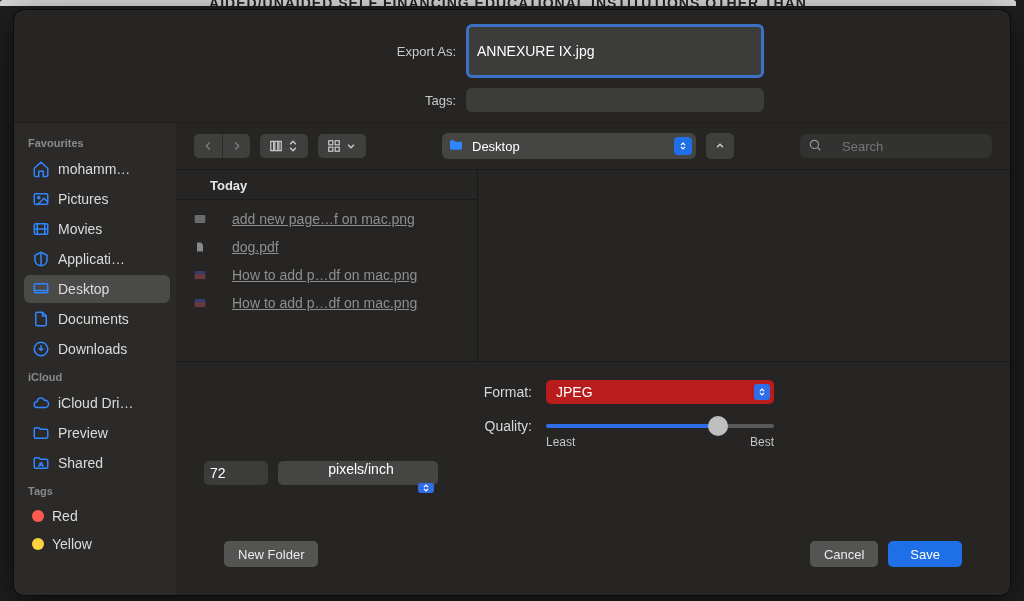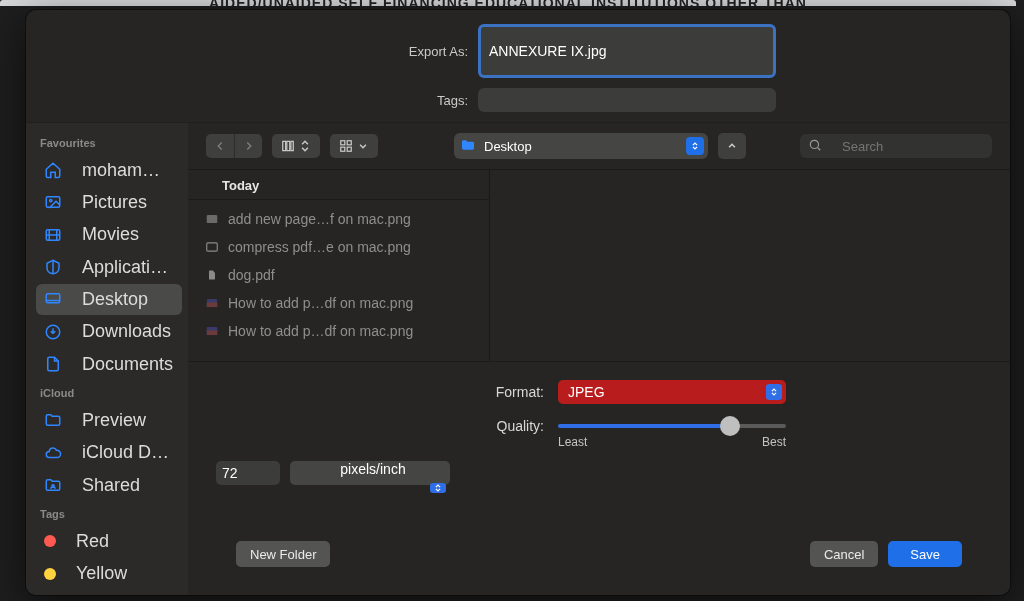--- a/index.html
+++ b/index.html
@@ -33,21 +33,20 @@
   }
   .dialog {
     position: absolute;
     top: 10px; left: 14px; right: 14px; bottom: 6px;
     background: #262524;
     border-radius: 10px;
     box-shadow: 0 0 0 1px rgba(0,0,0,.4), 0 10px 40px rgba(0,0,0,.6);
     display: flex;
     flex-direction: column;
     overflow: hidden;
-    margin-left: 12px;
   }
   .top-rows {
     padding: 14px 22px 10px 22px;
     display: flex;
     flex-direction: column;
     gap: 10px;
   }
   .label-row {
     display: flex;
     align-items: center;
@@ -94,28 +93,28 @@
   }
   .side-heading {
     color: #8a8a8a;
     font-size: 11px;
     font-weight: 600;
     padding: 6px 4px 4px 4px;
   }
   .side-item {
     display: flex;
     align-items: center;
-    gap: 20px;
+    gap: 8px;
     padding: 5px 8px;
     border-radius: 6px;
     color: #dcdcdc;
     white-space: nowrap;
     overflow: hidden;
     text-overflow: ellipsis;
-    font-size: 18px;
+    font-size: 14px;
     cursor: default;
   }
   .side-item.selected { background: #4a4a49; }
   .side-item .icon { width: 18px; height: 18px; display: flex; align-items:center; justify-content:center; color:#2f86ff; flex-shrink:0;}
   .side-item .side-lbl { overflow:hidden; text-overflow:ellipsis;}
   .tag-dot { width:12px; height:12px; border-radius:50%; flex-shrink:0;}
 
   .content {
     flex: 1;
     display: flex;
@@ -196,25 +195,26 @@
   }
   .col-head {
     padding: 8px 20px 6px 34px;
     font-weight:600;
     color:#e6e6e6;
     font-size:13px;
     border-bottom: 1px solid rgba(0,0,0,.25);
   }
   .file-list { padding: 6px 8px; display:flex; flex-direction:column; gap:2px;}
   .file-row {
-    display:flex; align-items:center; gap:8px;
+    display:flex; align-items:center; gap:24px;
     padding:5px 8px;
     color:#8e8e8e;
     white-space:nowrap;overflow:hidden;text-overflow:ellipsis;
     font-size: 14px;
+    text-decoration: underline;
   }
   .file-row .f-icon { width:16px;height:16px;display:flex;align-items:center;justify-content:center;flex-shrink:0; color:#777;}
   .col-right{ flex:1; position: relative;}
 
   .bottom-pane {
     padding: 18px 28px 10px 28px;
     display:flex;
     flex-direction:column;
     gap: 12px;
     position: relative;
@@ -343,52 +343,52 @@
             <svg viewBox="0 0 24 24" fill="none" stroke="currentColor" stroke-width="2">
               <rect x="3" y="5" width="18" height="12" rx="2"></rect>
               <path d="M3 14h18"></path>
             </svg>
           </span>
         <span class="side-lbl">Desktop</span>
       </div>
       <div class="side-item">
         <span class="icon">
             <svg viewBox="0 0 24 24" fill="none" stroke="currentColor" stroke-width="2">
+              <path d="M14 3H7a2 2 0 00-2 2v14a2 2 0 002 2h10a2 2 0 002-2V8z"></path>
+              <path d="M14 3v5h5"></path>
+            </svg>
+          </span>
+        <span class="side-lbl">Documents</span>
+      </div>
+      <div class="side-item">
+        <span class="icon">
+            <svg viewBox="0 0 24 24" fill="none" stroke="currentColor" stroke-width="2">
               <circle cx="12" cy="12" r="9"></circle>
               <path d="M12 7v7m0 0l-3-3m3 3l3-3"></path>
             </svg>
           </span>
         <span class="side-lbl">Downloads</span>
       </div>
-      <div class="side-item">
-        <span class="icon">
-            <svg viewBox="0 0 24 24" fill="none" stroke="currentColor" stroke-width="2">
-              <path d="M14 3H7a2 2 0 00-2 2v14a2 2 0 002 2h10a2 2 0 002-2V8z"></path>
-              <path d="M14 3v5h5"></path>
-            </svg>
-          </span>
-        <span class="side-lbl">Documents</span>
-      </div>
 
       <div class="side-heading">iCloud</div>
       <div class="side-item">
         <span class="icon">
             <svg viewBox="0 0 24 24" fill="none" stroke="currentColor" stroke-width="2">
+              <path d="M7 18a4 4 0 010-8 5 5 0 019.6-1.5A4 4 0 1118 18H7z"></path>
+            </svg>
+          </span>
+        <span class="side-lbl">iCloud Dri…</span>
+      </div>
+      <div class="side-item">
+        <span class="icon">
+            <svg viewBox="0 0 24 24" fill="none" stroke="currentColor" stroke-width="2">
               <path d="M3 7a2 2 0 012-2h4l2 2h8a2 2 0 012 2v8a2 2 0 01-2 2H5a2 2 0 01-2-2z"></path>
             </svg>
           </span>
         <span class="side-lbl">Preview</span>
-      </div>
-      <div class="side-item">
-        <span class="icon">
-            <svg viewBox="0 0 24 24" fill="none" stroke="currentColor" stroke-width="2">
-              <path d="M7 18a4 4 0 010-8 5 5 0 019.6-1.5A4 4 0 1118 18H7z"></path>
-            </svg>
-          </span>
-        <span class="side-lbl">iCloud Dri…</span>
       </div>
       <div class="side-item">
         <span class="icon">
             <svg viewBox="0 0 24 24" fill="none" stroke="currentColor" stroke-width="2">
               <path d="M3 7a2 2 0 012-2h4l2 2h8a2 2 0 012 2v8a2 2 0 01-2 2H5a2 2 0 01-2-2z"></path>
               <circle cx="12" cy="13" r="1.5"></circle>
               <path d="M9 17c0-1.5 1.3-2.5 3-2.5s3 1 3 2.5"></path>
             </svg>
           </span>
         <span class="side-lbl">Shared</span>
@@ -476,28 +476,20 @@
             <div class="file-row">
               <span class="f-icon">
                   <svg viewBox="0 0 24 24" width="14" height="14" fill="#6b6b6b">
                     <rect x="3" y="5" width="18" height="14" rx="2"></rect>
                   </svg>
                 </span>
               <span>add new page…f on mac.png</span>
             </div>
             <div class="file-row">
               <span class="f-icon">
-                  <svg viewBox="0 0 24 24" width="14" height="14" fill="none" stroke="#8a8a8a" stroke-width="2">
-                    <rect x="3" y="5" width="18" height="14" rx="2"></rect>
-                  </svg>
-                </span>
-              <span>compress pdf…e on mac.png</span>
-            </div>
-            <div class="file-row">
-              <span class="f-icon">
                   <svg viewBox="0 0 24 24" width="12" height="14" fill="#8a8a8a">
                     <path d="M14 3H7a1 1 0 00-1 1v16a1 1 0 001 1h10a1 1 0 001-1V8l-4-5z"></path>
                   </svg>
                 </span>
               <span>dog.pdf</span>
             </div>
             <div class="file-row">
               <span class="f-icon">
                   <svg viewBox="0 0 24 24" width="14" height="14">
                     <rect x="3" y="5" width="18" height="14" rx="2" fill="#3a3a6b"></rect>

